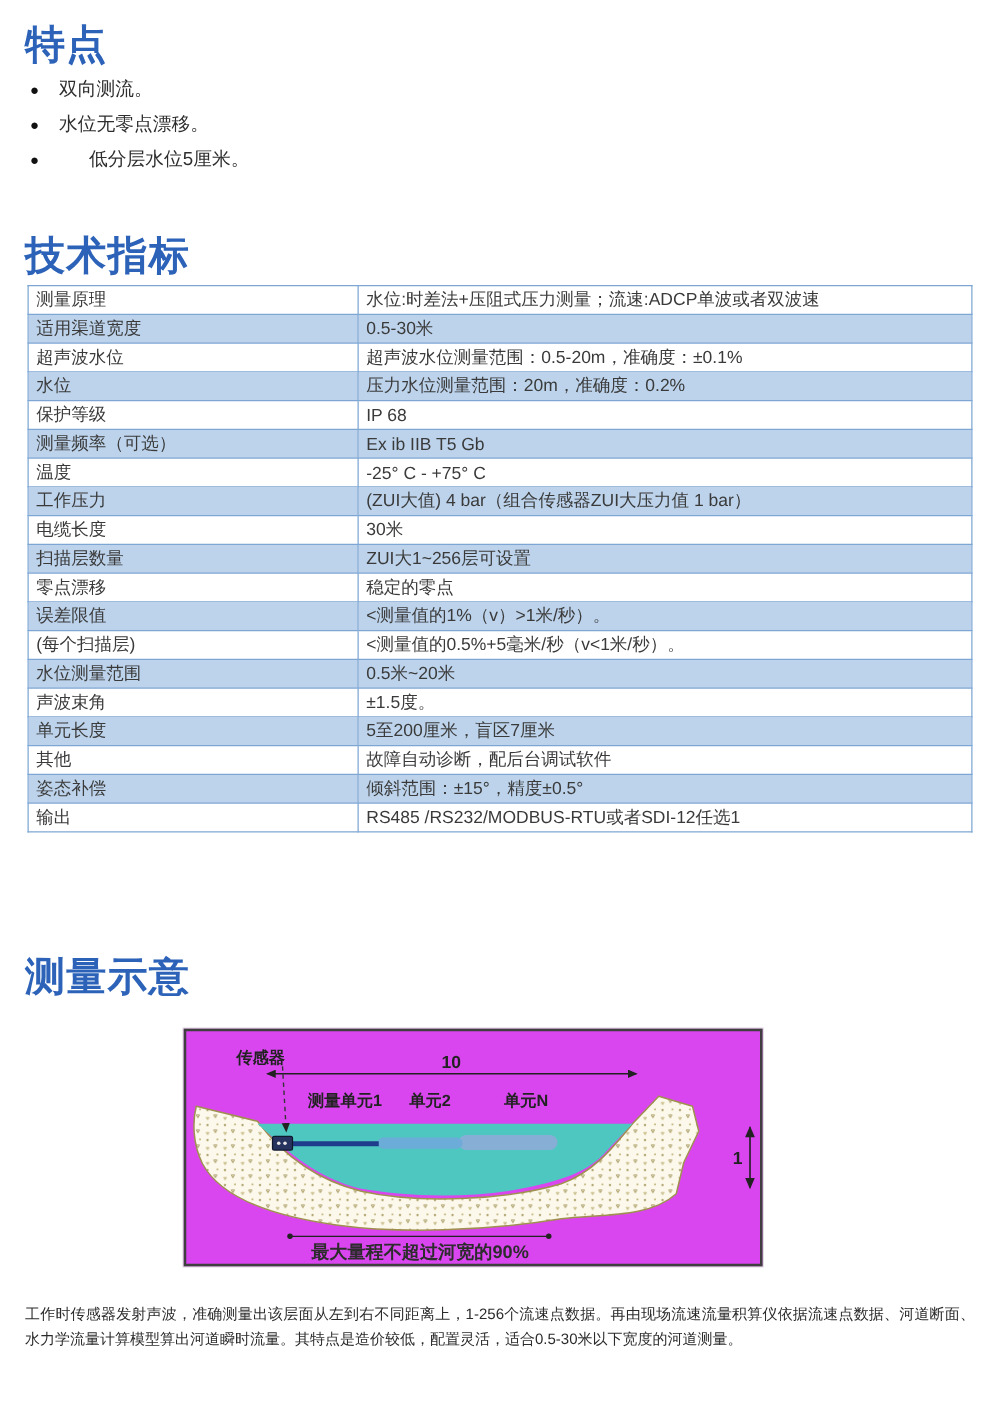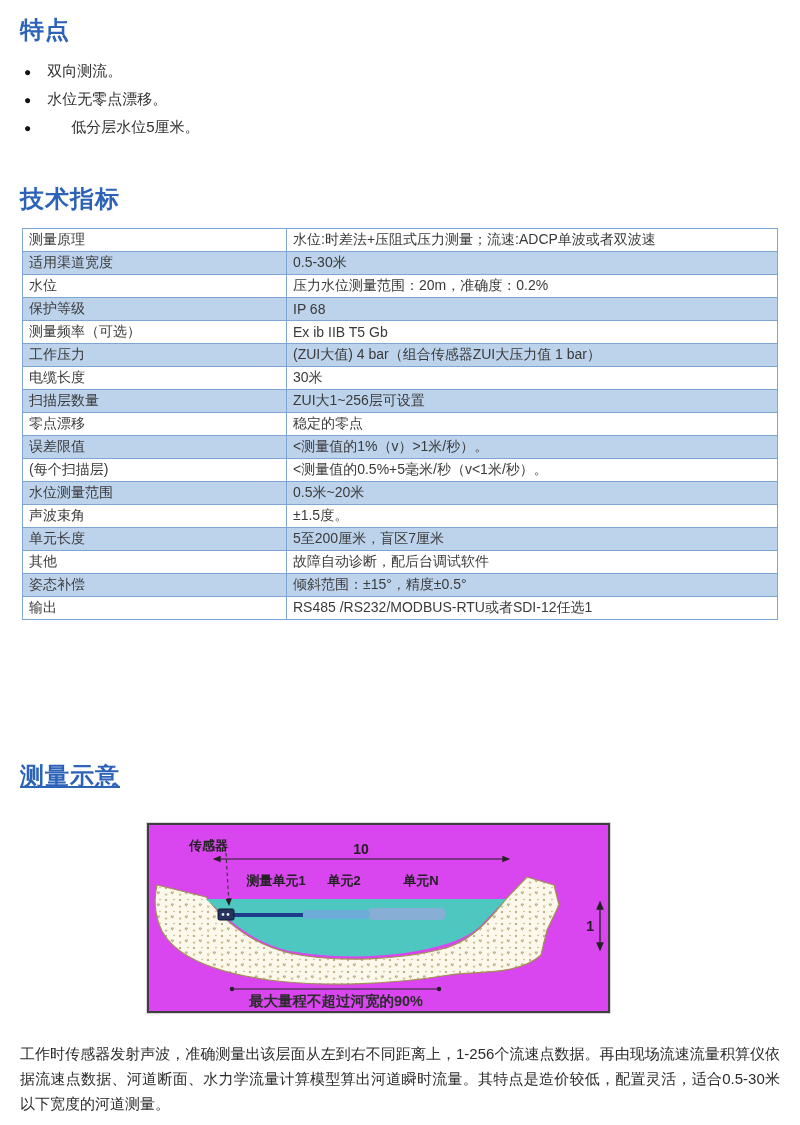--- a/index.html
+++ b/index.html
@@ -2,25 +2,25 @@
 <html><head>
 <meta charset="utf-8">
 <style>
   html,body{margin:0;padding:0;}
   body{
     width:800px;height:1125px;background:#ffffff;overflow:hidden;position:relative;
     font-family:"Liberation Sans","DejaVu Sans",sans-serif;color:#303030;
   }
   .sec-title{
     position:absolute;left:20px;margin:0;
-    font-size:24px;font-weight:bold;color:#2C63B8;letter-spacing:1px;text-align:right;
+    font-size:32px;font-weight:bold;color:#2C63B8;letter-spacing:1px;text-align:right;
   }
   #title-features{top:14px;}
   #title-specs{top:183px;}
-  #title-diagram{top:760px;text-decoration:underline;}
+  #title-diagram{top:760px;}
 
   
   .bullets{position:absolute;left:24px;top:62px;list-style:none;margin:0;padding:0;}
   .bullets li{display:flex;align-items:center;margin-bottom:9px;font-size:15px;color:#2e2e2e;}
   .bullets .dot{font-size:12px;color:#111;margin-right:16px;line-height:1;}
   .bullets li.indent .txt{padding-left:24px;}
 
   
   .spec-table{
     position:absolute;left:22px;top:228px;width:756px;
@@ -41,21 +41,21 @@
     border:2px solid #3f3f3f;background:#d946ef;box-shadow:0 0 0 1px #d9d9d9;
   }
   .diagram-box svg{display:block;}
   .dg-label{font-size:13px;font-weight:bold;fill:#222;}
   .dg-dim{font-size:14px;font-weight:bold;fill:#222;}
   .dg-note{font-size:14.5px;font-weight:bold;fill:#2c2c2c;}
 
   
   .desc{
     position:absolute;left:20px;top:1042px;width:760px;margin:0;
-    font-size:15px;line-height:1.65;color:#2b2b2b;text-align:justify;
+    font-size:12px;line-height:1.65;color:#2b2b2b;text-align:justify;
   }
 </style>
 </head>
 <body>
 
 <h2 class="sec-title" id="title-features">特点</h2>
 
 <ul class="bullets">
   <li>
     <span class="dot">●</span>
@@ -81,30 +81,38 @@
   <tbody>
     <tr>
         <td>测量原理</td>
         <td>水位:时差法+压阻式压力测量；流速:ADCP单波或者双波速</td>
       </tr>
     <tr>
         <td>适用渠道宽度</td>
         <td>0.5-30米</td>
       </tr>
     <tr>
+        <td>超声波水位</td>
+        <td>超声波水位测量范围：0.5-20m，准确度：±0.1%</td>
+      </tr>
+    <tr>
         <td>水位</td>
         <td>压力水位测量范围：20m，准确度：0.2%</td>
       </tr>
     <tr>
         <td>保护等级</td>
         <td>IP 68</td>
       </tr>
     <tr>
         <td>测量频率（可选）</td>
         <td>Ex ib IIB T5 Gb</td>
+      </tr>
+    <tr>
+        <td>温度</td>
+        <td>-25° C - +75° C</td>
       </tr>
     <tr>
         <td>工作压力</td>
         <td>(ZUI大值) 4 bar（组合传感器ZUI大压力值 1 bar）</td>
       </tr>
     <tr>
         <td>电缆长度</td>
         <td>30米</td>
       </tr>
     <tr>

